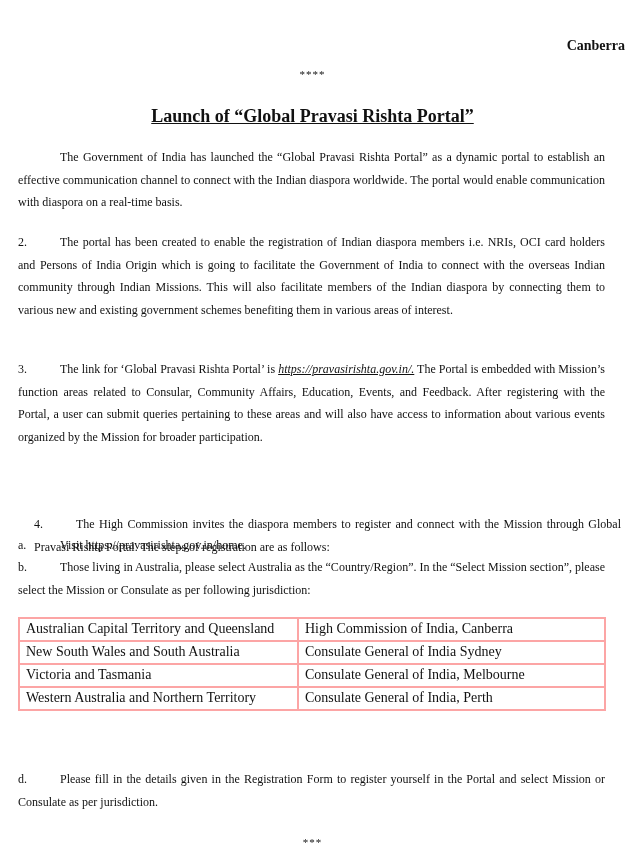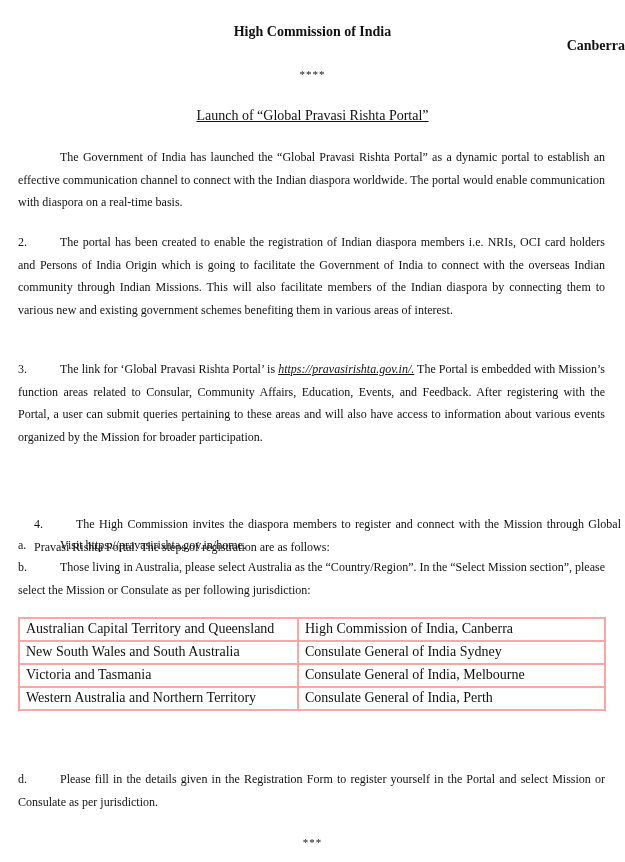--- a/index.html
+++ b/index.html
@@ -4,21 +4,21 @@
 <style>
   html, body { margin: 0; padding: 0; background: #ffffff; }
   body {
     width: 625px; height: 862px; overflow: hidden; position: relative;
     font-family: "Liberation Serif", serif; color: #111111;
   }
   .page { position: absolute; left: 0; top: 0; width: 625px; height: 862px; }
   .center { position: absolute; left: 0; width: 625px; text-align: center; }
   .hdr { font-weight: bold; font-size: 14px; line-height: 20px; }
   .stars { font-size: 11px; letter-spacing: 1px; }
-  .title { font-weight: normal; font-size: 14px; text-decoration: underline; }
+  .title { font-weight: bold; font-size: 18px; text-decoration: underline; }
   .para {
     position: absolute; left: 18px; width: 587px;
     font-size: 12px; line-height: 22.7px; text-align: justify;
   }
   .indent { text-indent: 42px; }
   .num { display: inline-block; width: 42px; text-indent: 0; }
   .link { text-decoration: underline; font-style: italic; }
   table.juris {
     position: absolute; left: 18px; top: 617px; width: 588px;
     border-collapse: collapse; font-size: 14px;
@@ -27,21 +27,20 @@
     border: 2px solid #fca5a5; padding: 1px 6px 2px 6px; height: 18px;
     line-height: 18px; white-space: nowrap;
   }
   table.juris td.c1 { width: 265px; }
 </style>
 </head>
 <body>
 
 <div class="page">
 
-  <div class="center hdr" style="top:22px;">High Commission of India</div>
   <div class="center hdr" style="top:36px;text-align:right;">Canberra</div>
   <div class="center stars" style="top:68px;">****</div>
 
   <div class="center" style="top:106px;">
     <span class="title">Launch of “Global Pravasi Rishta Portal”</span>
   </div>
 
   <div class="para indent" style="top:146px;">The Government of India has launched the “Global Pravasi Rishta Portal” as a dynamic portal to establish an effective communication channel to connect with the Indian diaspora worldwide. The portal would enable communication with diaspora on a real-time basis.</div>
 
   <div class="para" style="top:231px;">

